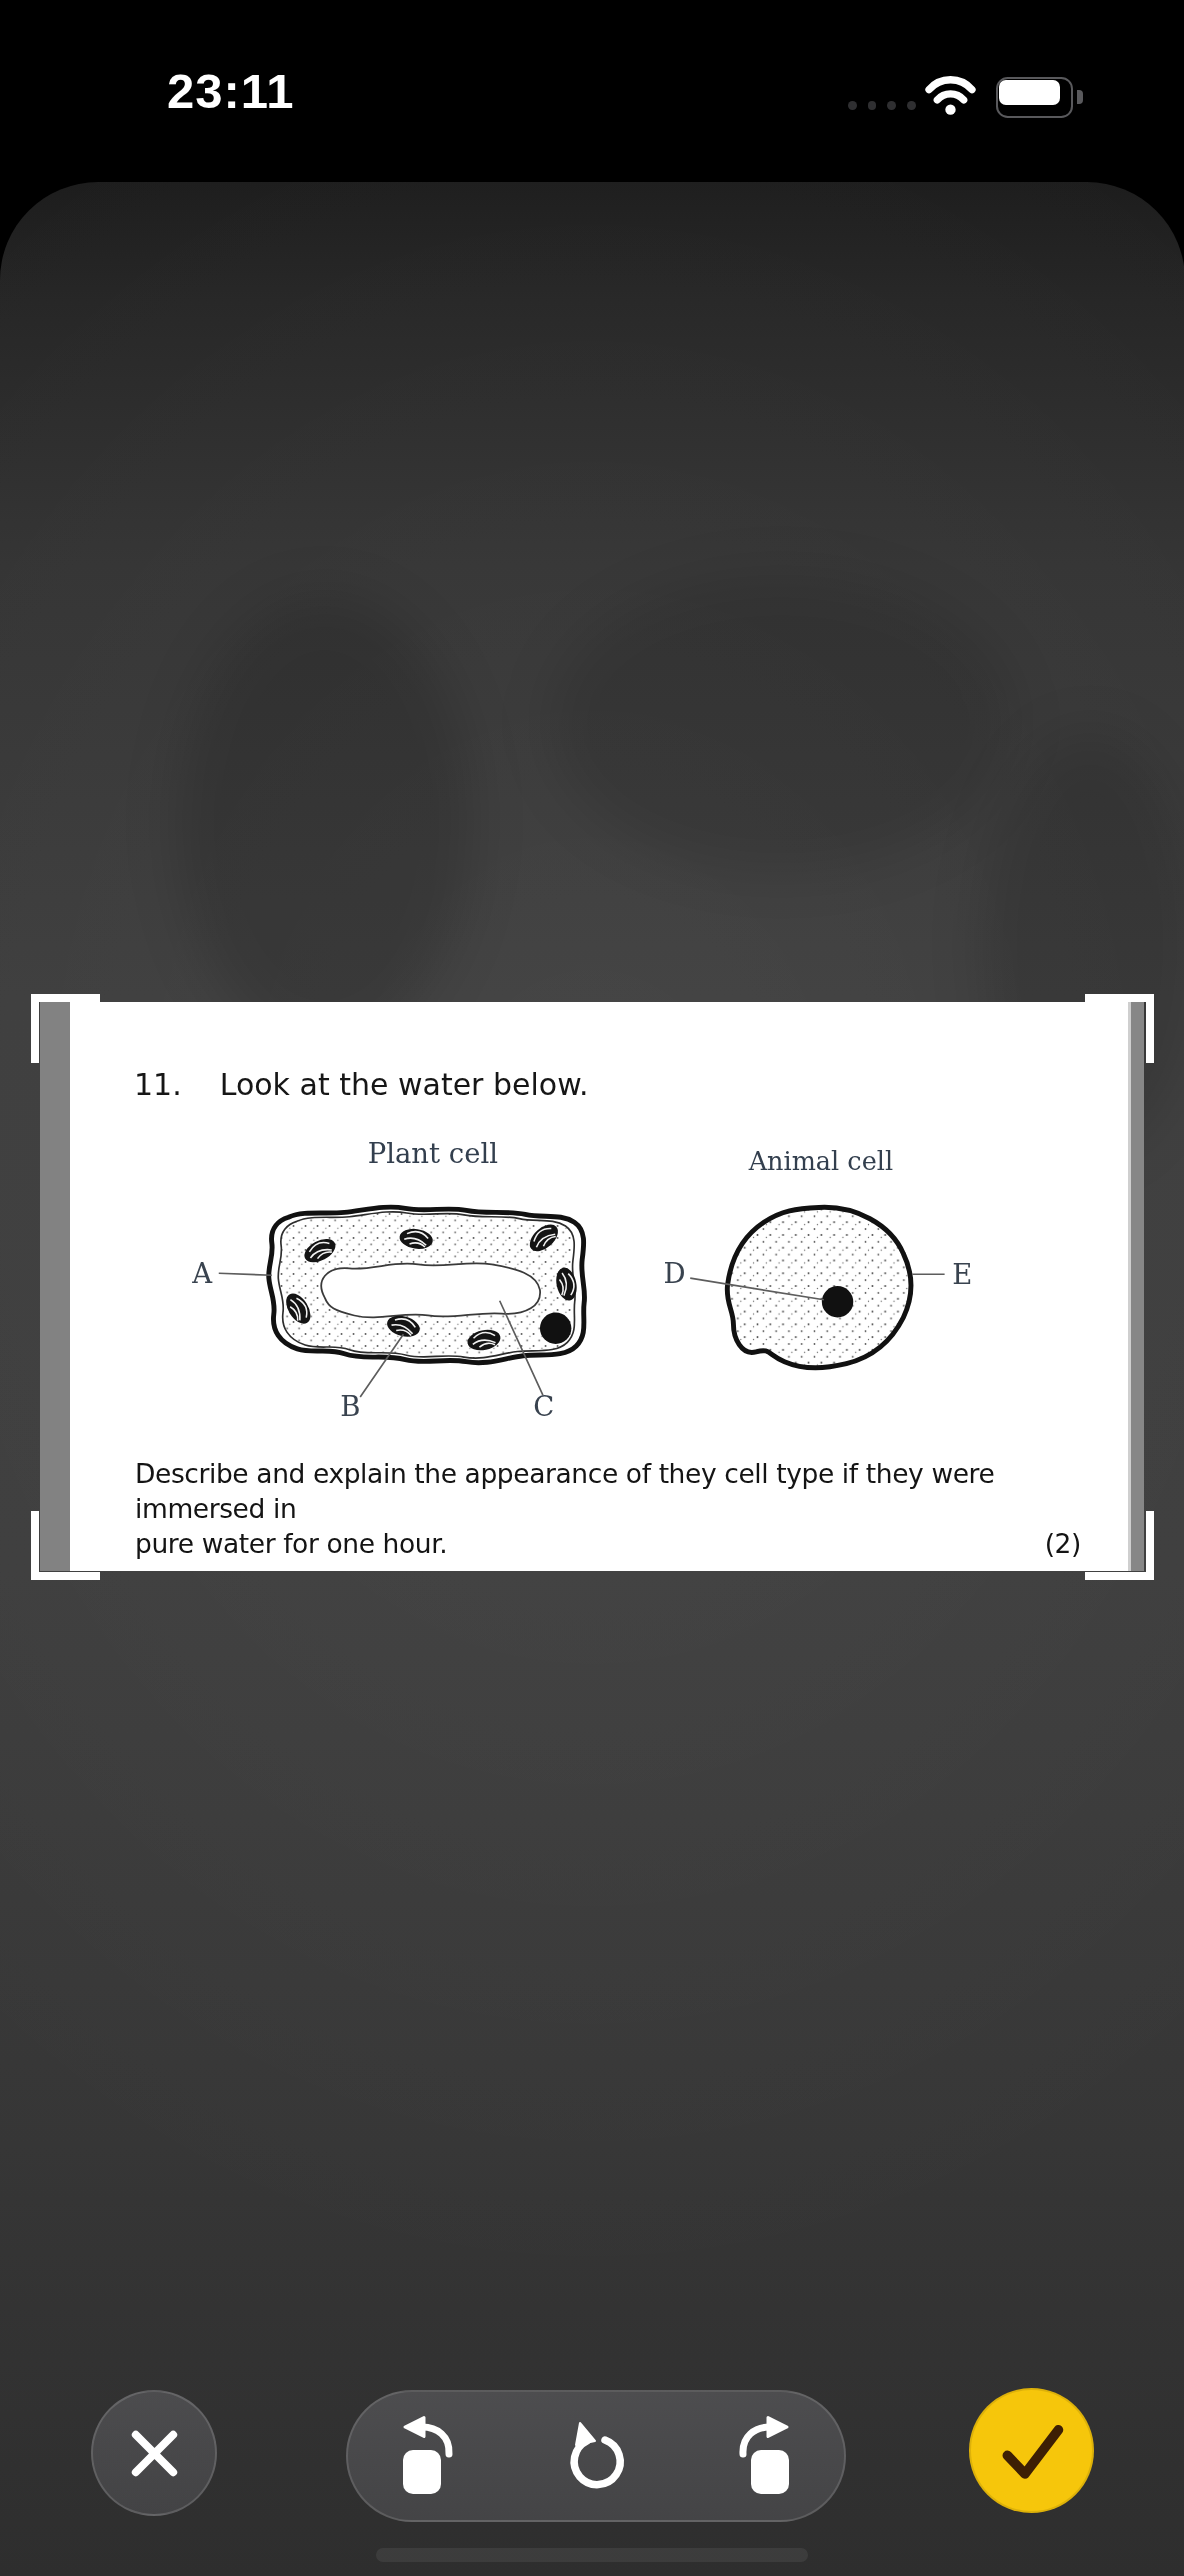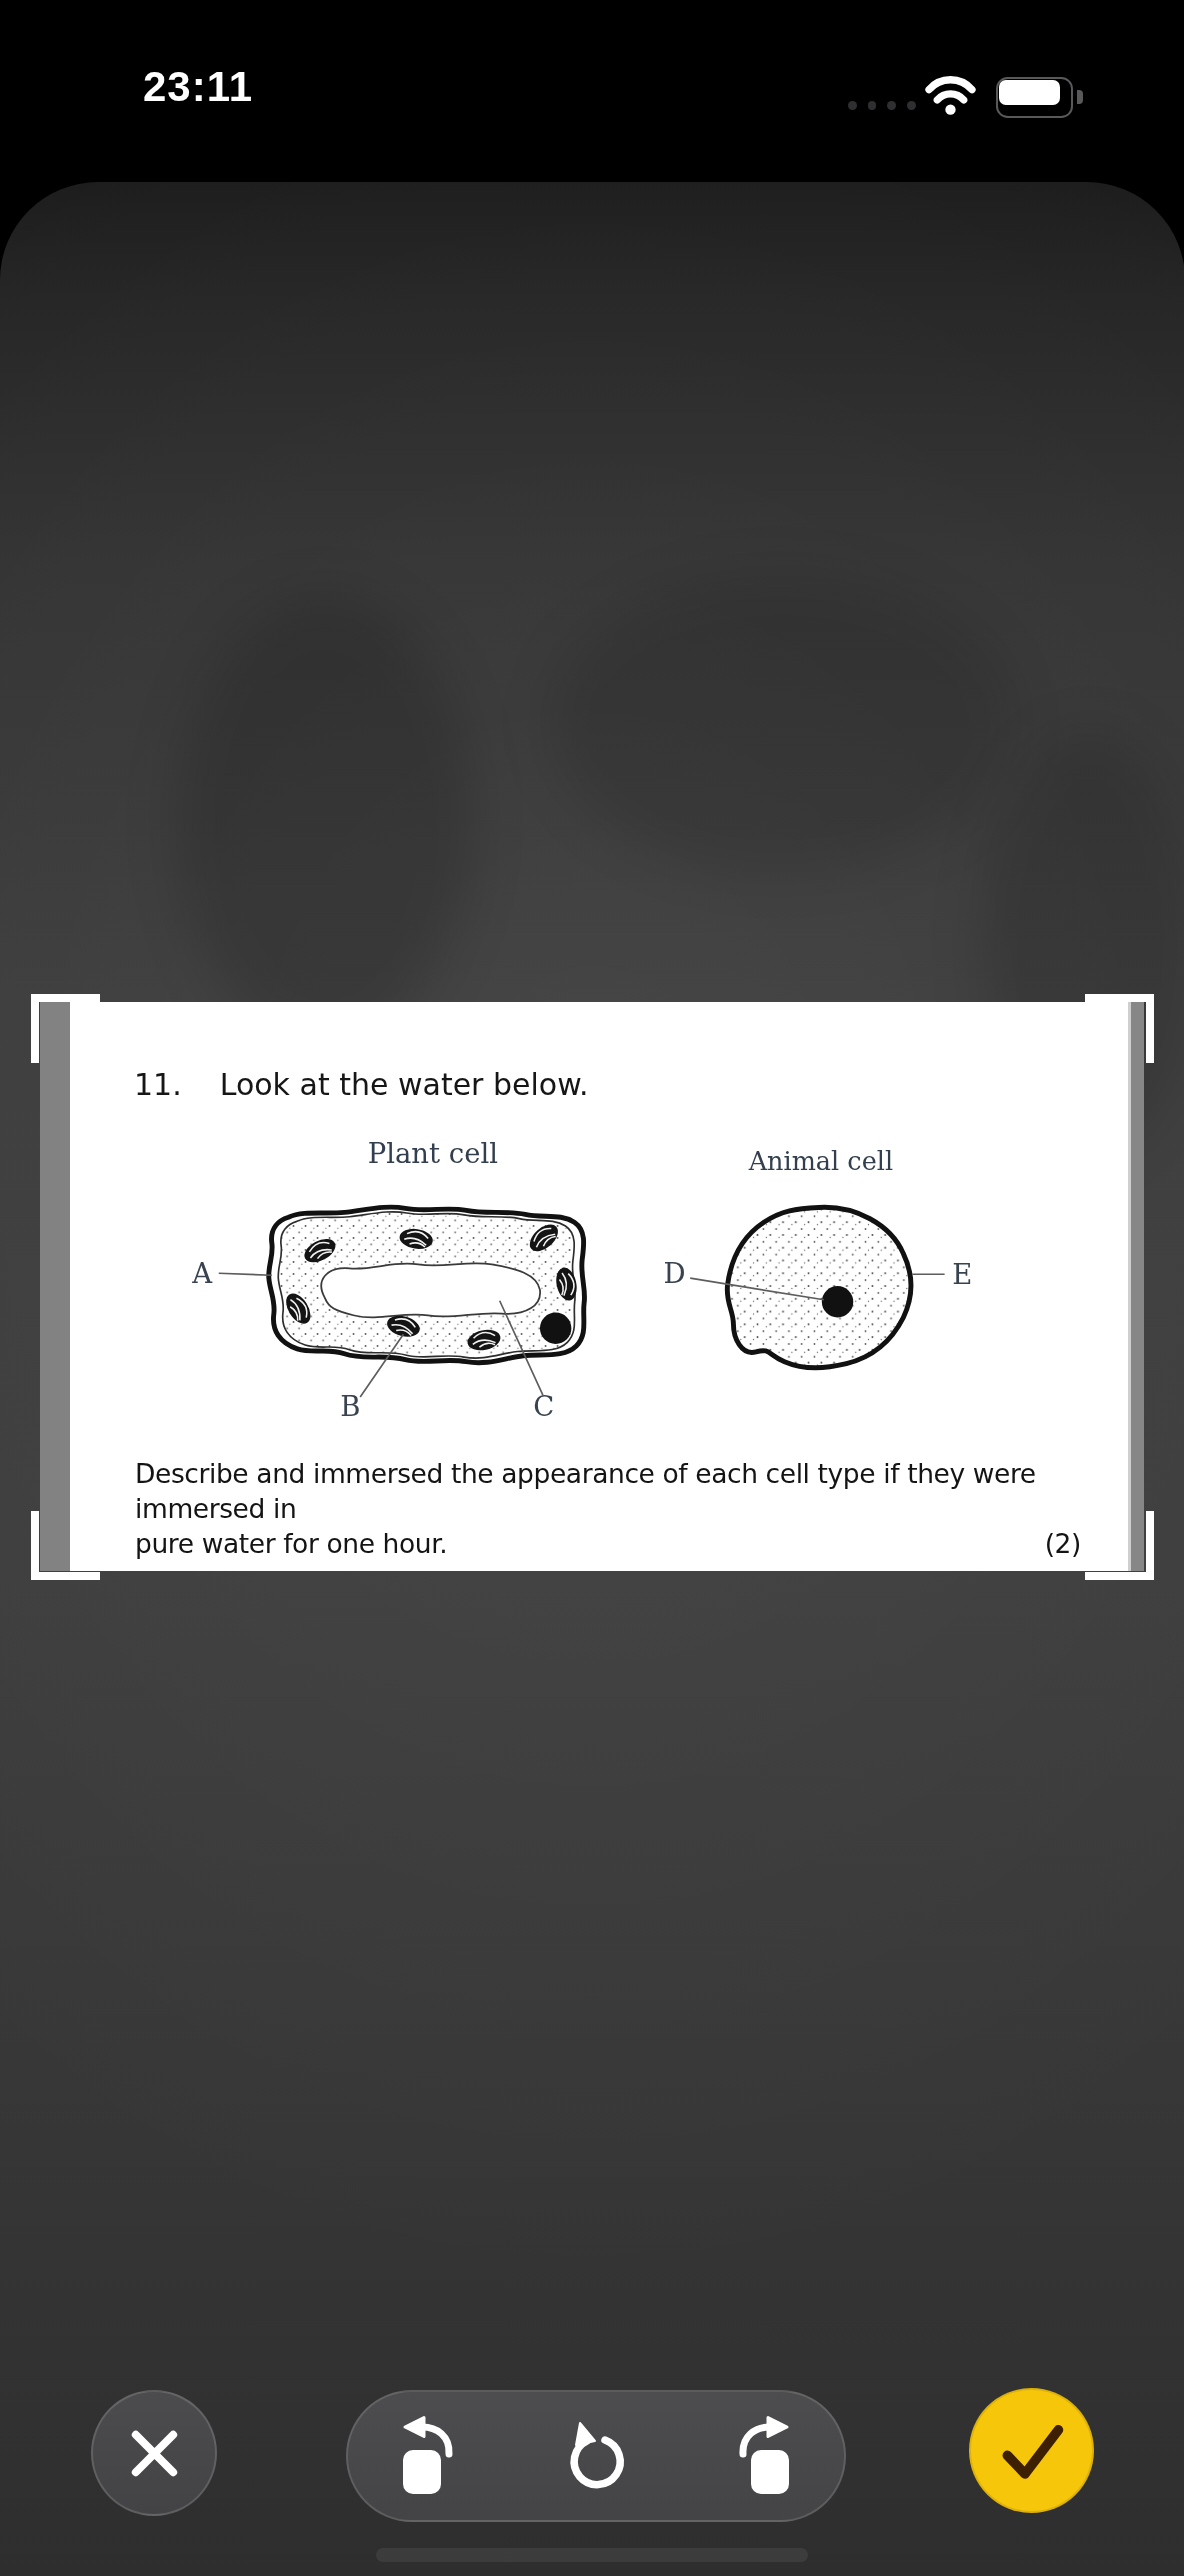--- a/index.html
+++ b/index.html
@@ -1,21 +1,21 @@
 <!DOCTYPE html>
 <html><head>
 <meta charset="utf-8">
 <style>
   html,body{margin:0;padding:0;background:#000;}
   .screen{position:relative;width:1185px;height:2576px;background:#000;overflow:hidden;
           font-family:"Liberation Sans",sans-serif;}
 
   
   .statusbar{position:absolute;left:0;top:0;width:1185px;height:182px;}
-  .time{position:absolute;left:143px;top:63px;color:#fff;font-size:42px;font-weight:600;letter-spacing:1px;}
+  .time{position:absolute;left:167px;top:63px;color:#fff;font-size:49px;font-weight:600;letter-spacing:1px;}
   .cell-dots{position:absolute;left:848px;top:101px;display:flex;gap:10.8px;}
   .cell-dots span{width:8.8px;height:8.8px;border-radius:50%;background:#2f2f31;display:block;}
   .wifi{position:absolute;left:924px;top:75px;}
   .battery{position:absolute;left:996px;top:77px;width:86px;height:39px;}
   .bat-body{position:absolute;left:0;top:0;width:73px;height:37px;border:2.9px solid #59595c;border-radius:11.8px;}
   .bat-fill{position:absolute;left:2.9px;top:2.9px;width:61px;height:25.5px;background:#fff;border-radius:6.9px;}
   .bat-cap{position:absolute;left:81px;top:12.8px;width:5.9px;height:13.8px;background:#59595c;border-radius:0 3.9px 3.9px 0;}
 
   
   .panel{position:absolute;left:0;top:182px;width:1185px;height:2394px;
@@ -157,21 +157,21 @@
         <path d="M 182 276 L 236 278 M 326 402 L 370 338 M 512 400 L 468 304 M 662 281 L 798 303 M 888 277 L 921 277" stroke="#5d5d5d" stroke-width="1.7" fill="none"></path>
 
         <text x="165" y="286" text-anchor="middle" font-family="DejaVu Serif, serif" font-size="28" fill="#39434f">A</text>
         <text x="316" y="421" text-anchor="middle" font-family="DejaVu Serif, serif" font-size="28" fill="#39434f">B</text>
         <text x="513" y="421" text-anchor="middle" font-family="DejaVu Serif, serif" font-size="28" fill="#39434f">C</text>
         <text x="646" y="286" text-anchor="middle" font-family="DejaVu Serif, serif" font-size="28" fill="#39434f">D</text>
         <text x="939" y="287" text-anchor="middle" font-family="DejaVu Serif, serif" font-size="28" fill="#39434f">E</text>
       </svg>
 
       <div class="question">
-        <div>Describe and immersed the appearance of each cell type if they were immersed in</div>
+        <div>Describe and explain the appearance of they cell type if they were immersed in</div>
         <div class="qline2">
           <span>pure water for one hour.</span>
           <span>(2)</span>
         </div>
       </div>
     </div>
 
     <div class="bracket b-tl"></div>
     <div class="bracket b-tr"></div>
     <div class="bracket b-bl"></div>

